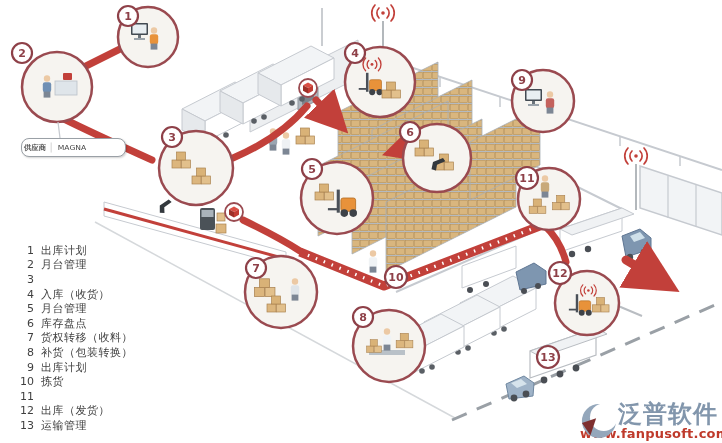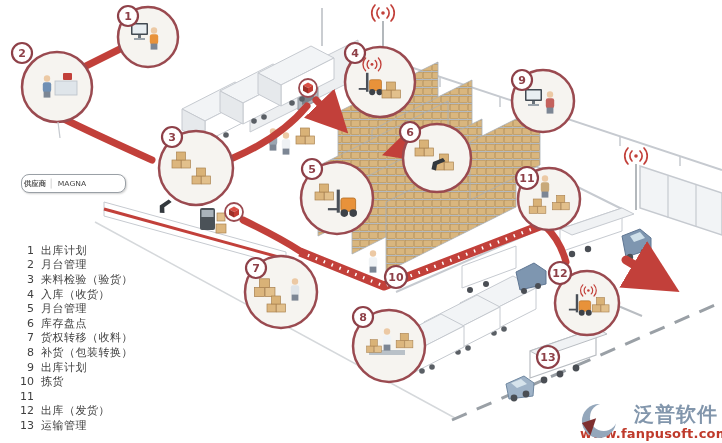--- a/index.html
+++ b/index.html
@@ -9,31 +9,31 @@
   svg text{font-family:"DejaVu Sans","Liberation Sans",sans-serif;}
 
   
   .legend{position:absolute;left:16px;top:243px;width:170px;}
   .lg-row{display:flex;align-items:center;height:14.6px;font-size:11px;color:#3f3f3f;white-space:nowrap;}
   .lg-num{width:18px;text-align:right;margin-right:7px;flex:none;}
   .lg-label{letter-spacing:.5px;}
 
   
   .card{position:absolute;left:21px;top:138px;width:99px;background:#fff;border:1px solid #9aa0a6;
-        border-radius:8px;box-shadow:1px 1px 2px rgba(0,0,0,.18);padding:2px 2px;margin-top:36px;}
+        border-radius:8px;box-shadow:1px 1px 2px rgba(0,0,0,.18);padding:2px 2px;}
   .card-row{display:flex;align-items:center;height:13px;border-bottom:1px solid #cfcfcf;}
   .card-row:last-child{border-bottom:none;}
   .card-label{width:27px;flex:none;font-size:8px;color:#555;font-weight:bold;text-align:justify;
               border-right:1px solid #cfcfcf;padding-right:2px;transform:scale(.92);transform-origin:left center;white-space:nowrap;}
   .card-value{font-size:8px;color:#444;padding-left:4px;white-space:nowrap;transform:scale(.95);transform-origin:left center;}
 
   
   .logo{position:absolute;right:4px;bottom:2px;width:138px;}
   .logo-top{display:flex;align-items:center;justify-content:flex-end;}
-  .logo-name{font-size:20px;font-weight:bold;color:#8296ac;letter-spacing:1px;line-height:24px;}
+  .logo-name{font-size:24px;font-weight:bold;color:#8296ac;letter-spacing:1px;line-height:24px;}
   .logo-url{font-size:13px;font-weight:bold;color:#bf3a2b;letter-spacing:.2px;text-align:center;line-height:15px;}
 </style>
 </head>
 <body>
 
 <div class="stage">
 
 <svg width="722" height="443" viewBox="0 0 722 443">
   <defs>
     <marker id="arr" markerWidth="6" markerHeight="6" refX="4.5" refY="3" orient="auto">
@@ -336,21 +336,20 @@
   <div class="lg-row">
         <span class="lg-num">1</span>
         <span class="lg-label">出库计划</span>
       </div>
   <div class="lg-row">
         <span class="lg-num">2</span>
         <span class="lg-label">月台管理</span>
       </div>
   <div class="lg-row">
         <span class="lg-num">3</span>
-        <span class="lg-label">来料检验（验货）</span>
       </div>
   <div class="lg-row">
         <span class="lg-num">4</span>
         <span class="lg-label">入库（收货）</span>
       </div>
   <div class="lg-row">
         <span class="lg-num">5</span>
         <span class="lg-label">月台管理</span>
       </div>
   <div class="lg-row">

